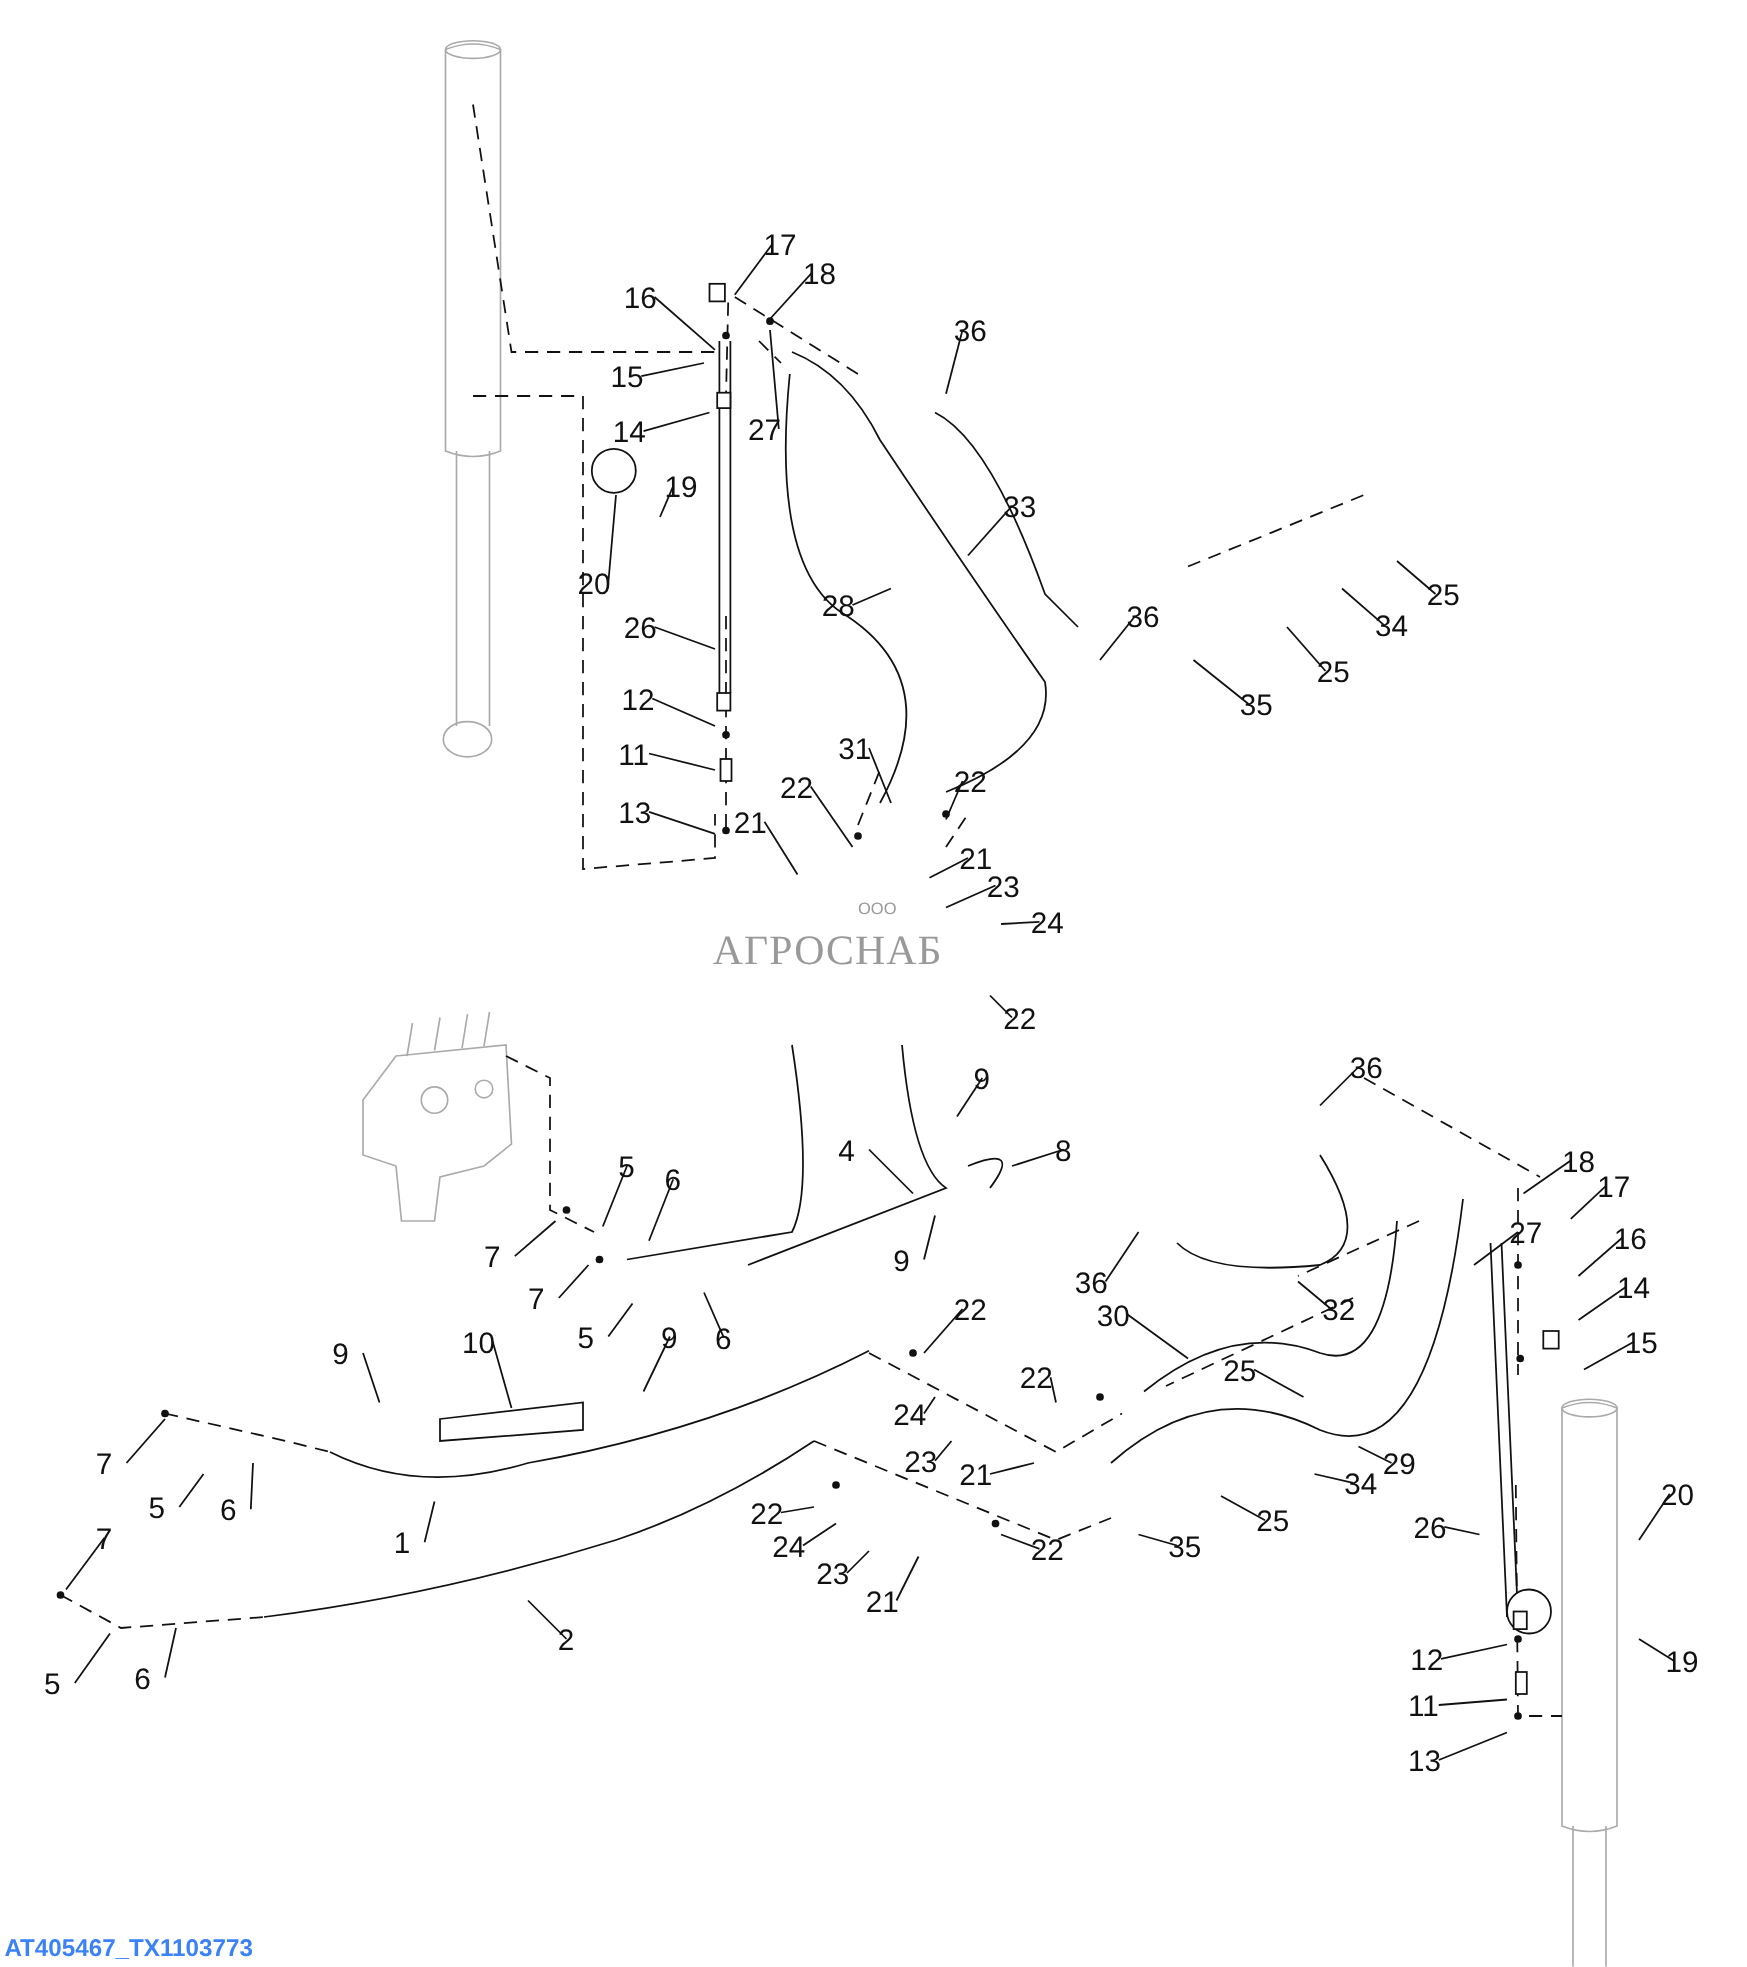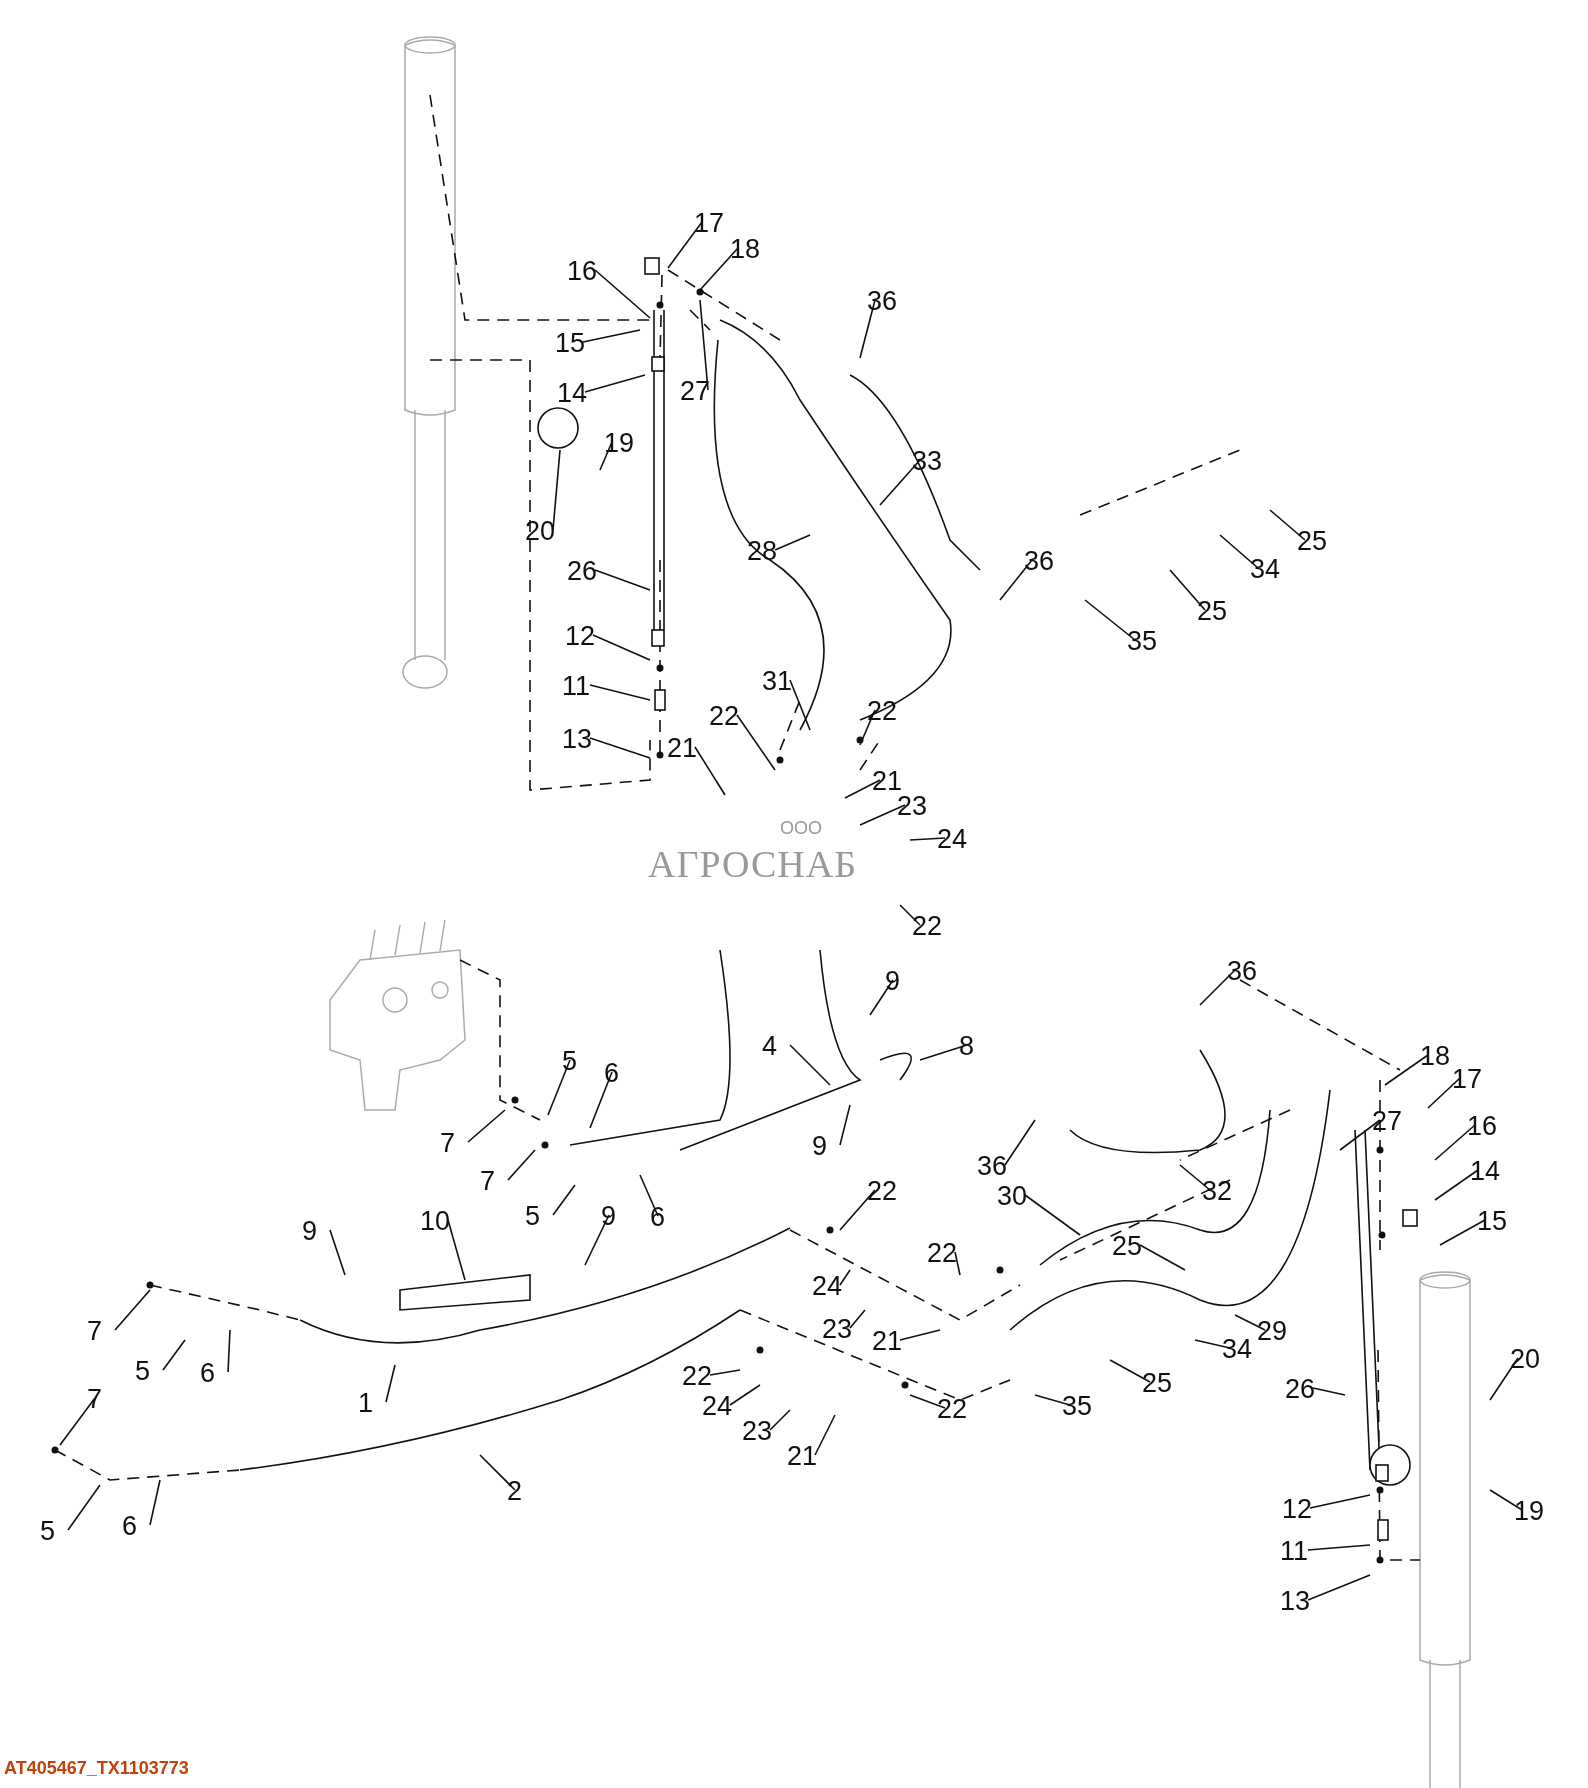--- a/index.html
+++ b/index.html
@@ -5,23 +5,23 @@
   html,body{margin:0;padding:0;background:#fff;}
   body{width:1588px;height:1788px;position:relative;overflow:hidden;font-family:"Liberation Sans",sans-serif;}
   #diagram{position:absolute;left:0;top:0;width:1588px;height:1788px;}
   .lbl{font-family:"Liberation Sans",sans-serif;font-size:27px;fill:#111;font-stretch:condensed;}
   .lead{stroke:#111;stroke-width:1.6;fill:none;}
   .dash{stroke:#111;stroke-width:1.6;fill:none;stroke-dasharray:12 8;}
   .hose{stroke:#111;stroke-width:1.6;fill:none;}
   .ghost{stroke:#aaa;stroke-width:1.5;fill:none;}
   .part{stroke:#111;stroke-width:1.6;fill:#fff;}
   .dot{fill:#111;}
-  #caption{position:absolute;left:4px;top:1758px;font-size:18px;font-weight:bold;color:#c2410c;font-family:"Liberation Sans",sans-serif;}
+  #caption{position:absolute;left:4px;top:1758px;font-size:22px;font-weight:bold;color:#3b82f6;font-family:"Liberation Sans",sans-serif;}
   #wm{position:absolute;left:648px;top:842px;font-family:"Liberation Serif",serif;font-size:38px;color:#999;letter-spacing:1px;}
-  #wm-ooo{position:absolute;left:780px;top:818px;font-family:"Liberation Sans",sans-serif;font-size:18px;color:#999;}
+  #wm-ooo{position:absolute;left:780px;top:818px;font-family:"Liberation Sans",sans-serif;font-size:15px;color:#999;}
 </style>
 </head>
 <body>
 
 <svg id="diagram" viewBox="0 0 1588 1788" xmlns="http://www.w3.org/2000/svg">
 
   <g>
     <path class="ghost" d="M405 45 Q430 35 455 45 L455 410 Q430 420 405 410 Z"></path>
     <ellipse class="ghost" cx="430" cy="45" rx="25" ry="8"></ellipse>
     <path class="ghost" d="M415 410 L415 660 M445 410 L445 660"></path>

